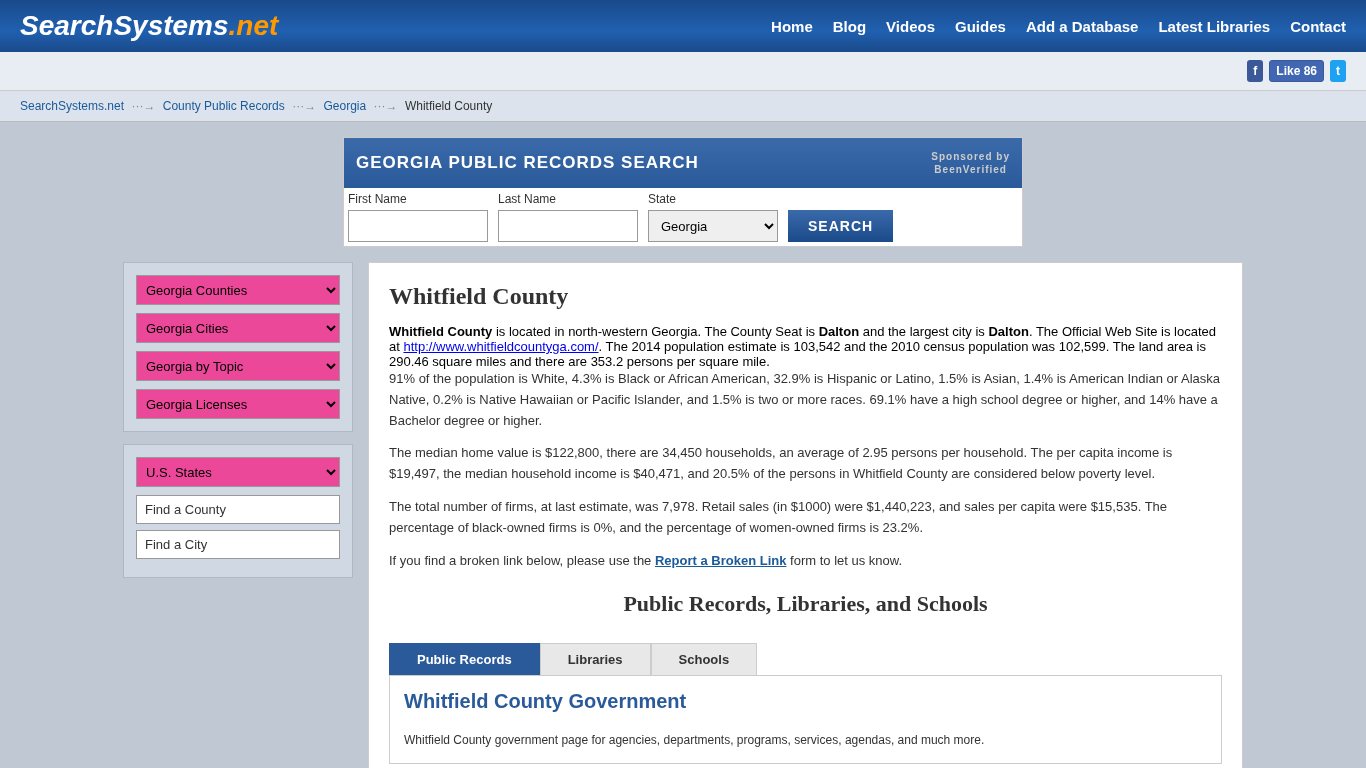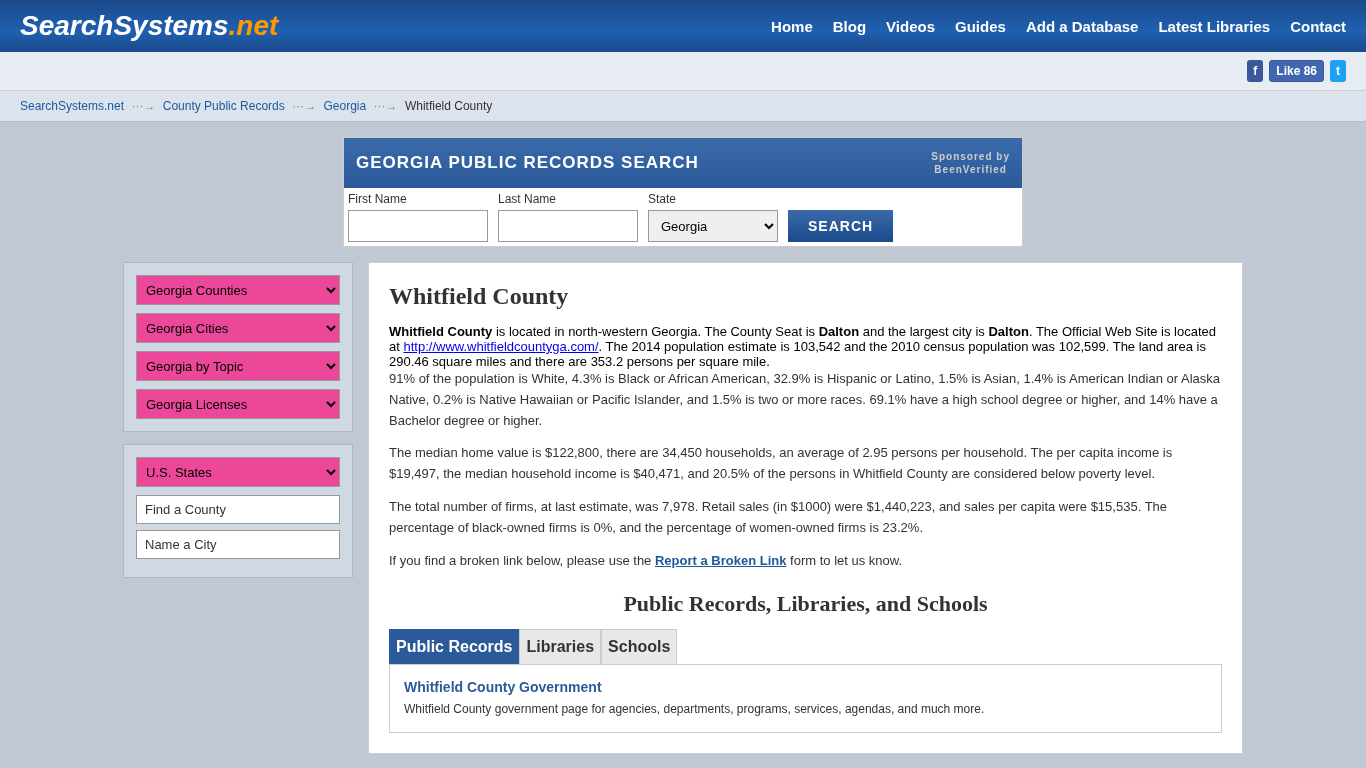--- a/index.html
+++ b/index.html
@@ -177,46 +177,47 @@
       font-family: Georgia, serif;
     }
 
     
     #tabs {
       display: flex;
       gap: 0;
       margin-bottom: 0;
     }
     .tab {
-      padding: 8px 6px;
-      font-size: 16px;
+      padding: 8px 27px;
+      font-size: 13px;
       font-weight: bold;
       cursor: pointer;
       border: 1px solid #ccc;
       background: #e8e8e8;
       color: #333;
       border-bottom: none;
+      margin-top: 14px;
     }
     .tab.active {
       background: #2a5a9a;
       color: white;
       border-color: #2a5a9a;
     }
 
     
     #tab-content {
       border: 1px solid #ccc;
       padding: 14px;
       background: white;
     }
     .tab-item-title {
       color: #2a5a9a;
-      font-size: 14px;
-      font-weight: bold;
-      margin-bottom: 5px;
+      font-size: 20px;
+      font-weight: bold;
+      margin-bottom: 18px;
     }
     .tab-item-desc {
       font-size: 12px;
       color: #333;
       line-height: 1.5;
     }
 
     .report-link {
       color: #1a5a9a;
       font-weight: bold;
@@ -306,21 +307,21 @@
         <option>Georgia Licenses</option>
       </select>
     </div>
     <div class="sidebar-section">
       <select class="sidebar-select">
         <option>U.S. States</option>
         <option>Alabama</option>
         <option>Georgia</option>
       </select>
       <a class="sidebar-link" href="#">Find a County</a>
-      <a class="sidebar-link" href="#">Name a City</a>
+      <a class="sidebar-link" href="#">Find a City</a>
     </div>
   </div>
 
   <div id="content">
     <h1 id="county-title">Whitfield County</h1>
 
     <p class="county-desc">
       <strong>Whitfield County</strong> is located in north-western Georgia.  The County Seat is <strong>Dalton</strong> and the largest city is <strong>Dalton</strong>.  The Official Web Site is located at <a href="#">http://www.whitfieldcountyga.com/</a>.  The 2014 population estimate is 103,542 and the 2010 census population was 102,599.  The land area is 290.46 square miles and there are 353.2 persons per square mile.
     </p>
     <p class="county-desc" style="margin-bottom:12px;line-height:1.6;font-size:13px;color:#333;">91% of the population is White, 4.3% is Black or African American, 32.9% is Hispanic or Latino, 1.5% is Asian, 1.4% is American Indian or Alaska Native, 0.2% is Native Hawaiian or Pacific Islander, and 1.5% is two or more races.  69.1% have a high school degree or higher, and 14% have a Bachelor degree or higher.</p>

